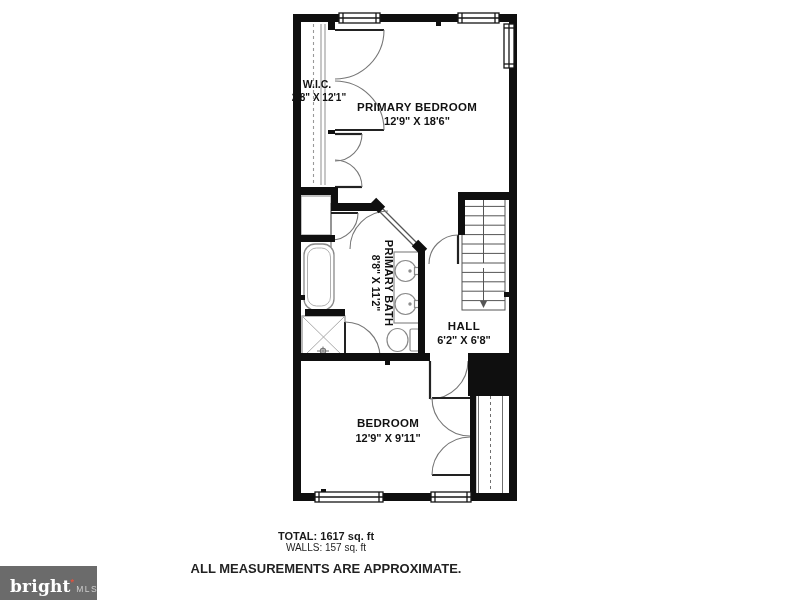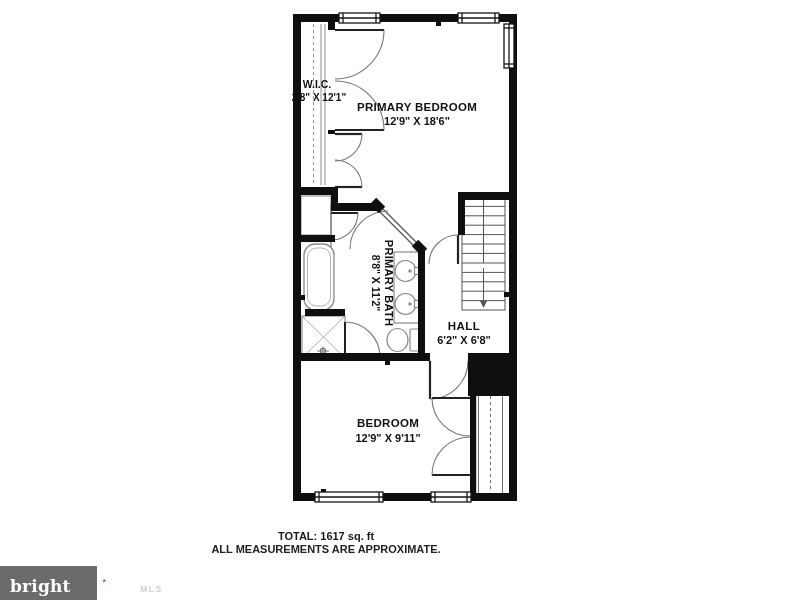--- a/index.html
+++ b/index.html
@@ -3,28 +3,28 @@
 <meta charset="utf-8">
 <style>
   html,body{margin:0;padding:0;background:#fff;}
   body{width:800px;height:600px;position:relative;overflow:hidden;
        font-family:"Liberation Sans",sans-serif;color:#1a1a1a;}
   .stage{position:absolute;inset:0;}
   svg text{font-family:"Liberation Sans",sans-serif;font-weight:700;fill:#111;}
   .summary{position:absolute;top:530px;left:0;width:652px;text-align:center;}
   .summary .total{font-size:11px;font-weight:700;line-height:13px;}
   .summary .line{font-size:10px;font-weight:400;line-height:9.6px;color:#1f1f1f;}
-  .summary .disclaimer{font-size:11px;font-weight:700;color:#222;}
+  .summary .disclaimer{font-size:13px;font-weight:700;margin-top:8px;color:#222;}
   .logo{position:absolute;left:0;top:566px;width:97px;height:34px;background:#6b6b6b;
-        display:flex;align-items:flex-end;padding:0 0 6px 10px;box-sizing:border-box;gap:32px;}
+        display:flex;align-items:flex-end;padding:0 0 6px 10px;box-sizing:border-box;}
   .logo .brand{font-family:"DejaVu Serif",serif;font-size:17px;line-height:15px;
                color:#fff;font-weight:600;letter-spacing:.2px;}
   .logo .mark{color:#e0523f;font-size:9px;position:relative;top:-7px;left:0px;font-weight:700;}
   .logo .suffix{color:#cfcfcf;font-size:8.5px;letter-spacing:1.5px;margin-left:2px;
-                line-height:10px;font-weight:700;}
+                line-height:10px;font-weight:400;}
 </style>
 </head>
 <body>
 
 <div class="stage">
 <svg width="800" height="600" viewBox="0 0 800 600">
 
   <g stroke="#999" fill="none" stroke-width="1.1">
     <line x1="313.5" y1="24" x2="313.5" y2="185" stroke-dasharray="3,3"></line>
     <line x1="321" y1="24" x2="321" y2="185"></line>
@@ -219,20 +219,21 @@
     <text x="464" y="344" font-size="11">6'2" X 6'8"</text>
 
     <text x="388" y="427" font-size="11.5" letter-spacing="0.3">BEDROOM</text>
     <text x="388" y="442" font-size="11">12'9" X 9'11"</text>
   </g>
 </svg>
 </div>
 
 <div class="summary">
   <div class="total">TOTAL: 1617 sq. ft</div>
+  <div class="line">WALLS: 157 sq. ft</div>
   <div class="disclaimer">ALL MEASUREMENTS ARE APPROXIMATE.</div>
 </div>
 
 <div class="logo">
   <span class="brand">bright</span>
   <span class="mark">*</span>
   <span class="suffix">MLS</span>
 </div>
 
 </body></html>

